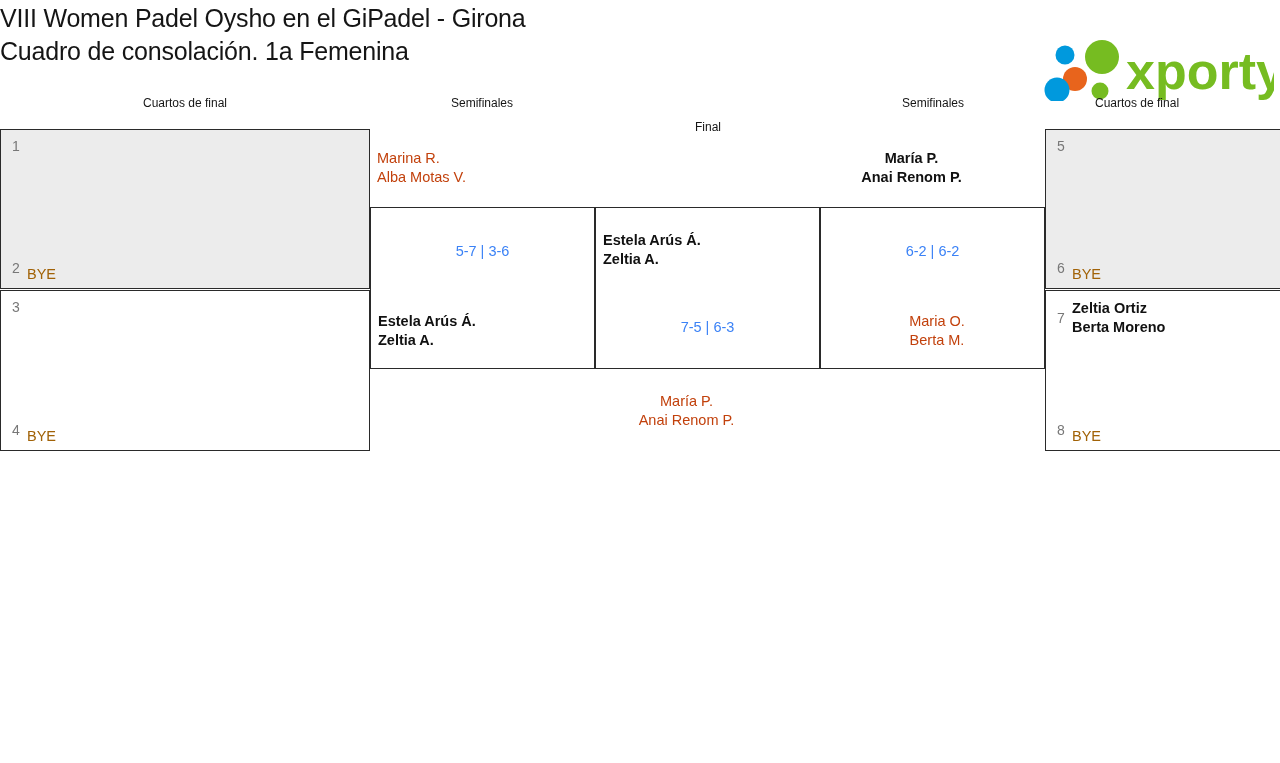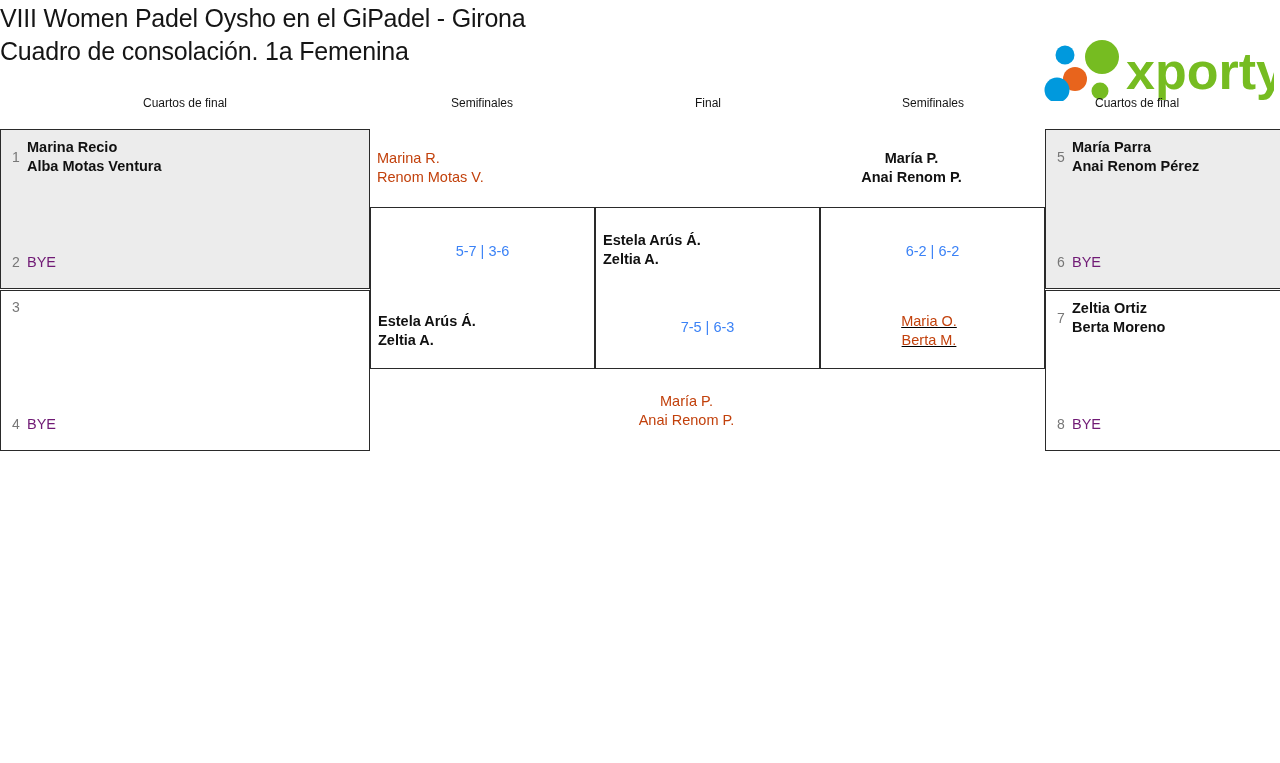--- a/index.html
+++ b/index.html
@@ -35,21 +35,21 @@
   
   .slot { position: absolute; display: flex; align-items: center; }
   .seed {
     font-size: 14px; color: #777777; width: 22px;
     text-align: center; flex: 0 0 22px;
   }
   .names { display: flex; flex-direction: column; }
   .nm { font-size: 14.5px; line-height: 19px; white-space: nowrap; }
   .nm.win { color: #111111; font-weight: bold; }
   .nm.lose { color: #c2410c; font-weight: normal; }
-  .bye { font-size: 14.5px; color: #701a75; }
+  .bye { font-size: 14.5px; color: #a16207; margin-top: 12px; }
 
   
   .pair { position: absolute; }
   .pair.right { text-align: center; }
   .pair.left { text-align: left; }
 
   
   .score {
     position: absolute; font-size: 14.5px; color: #3b82f6;
     text-align: center; white-space: nowrap;
@@ -71,51 +71,47 @@
       <circle cx="58" cy="18" r="17" fill="#76bc21"></circle>
       <circle cx="31" cy="40" r="12" fill="#e8641c"></circle>
       <circle cx="13" cy="51" r="12.5" fill="#0099dd"></circle>
       <circle cx="56" cy="52" r="8.5" fill="#76bc21"></circle>
       <text x="82" y="50" font-family="Liberation Sans, sans-serif" font-size="52" font-weight="bold" fill="#76bc21">xporty</text>
     </svg>
   </div>
 
   <div class="col-head" style="left:60px;  width:250px;">Cuartos de final</div>
   <div class="col-head" style="left:357px; width:250px;">Semifinales</div>
-  <div class="col-head" style="left:583px; width:250px;">Final</div>
+  <div class="col-head" style="left:583px; width:250px;margin-top:24px;">Final</div>
   <div class="col-head" style="left:808px; width:250px;">Semifinales</div>
   <div class="col-head" style="left:1095px;width:250px; text-align:left;">Cuartos de final</div>
 
   <div class="box shaded" style="left:0px; top:129px; width:370px; height:160px;">
     <div class="slot" style="left:4px; top:8px;">
       <span class="seed">1</span>
-      <span class="names">
-        <span class="nm win">Marina Recio</span>
-        <span class="nm win">Alba Motas Ventura</span>
-      </span>
     </div>
     <div class="slot" style="left:4px; top:124px;">
       <span class="seed">2</span>
       <span class="bye">BYE</span>
     </div>
   </div>
 
   <div class="box" style="left:0px; top:290px; width:370px; height:161px;">
     <div class="slot" style="left:4px; top:8px;">
       <span class="seed">3</span>
     </div>
     <div class="slot" style="left:4px; top:125px;">
       <span class="seed">4</span>
       <span class="bye">BYE</span>
     </div>
   </div>
 
   <div class="pair left" style="left:377px; top:149px;">
     <div class="nm lose">Marina R.</div>
-    <div class="nm lose">Renom Motas V.</div>
+    <div class="nm lose">Alba Motas V.</div>
   </div>
 
   <div class="box" style="left:370px; top:207px; width:225px; height:162px;">
     <div class="score" style="left:0; top:35px; width:223px;">5-7 | 3-6</div>
     <div class="pair left" style="left:7px; top:104px;">
       <div class="nm win">Estela Arús Á.</div>
       <div class="nm win">Zeltia A.</div>
     </div>
   </div>
 
@@ -132,33 +128,29 @@
     <div class="nm lose">Anai Renom P.</div>
   </div>
 
   <div class="pair right" style="left:785px; top:149px; width:253px;">
     <div class="nm win">María P.</div>
     <div class="nm win">Anai Renom P.</div>
   </div>
 
   <div class="box" style="left:820px; top:207px; width:225px; height:162px;">
     <div class="score" style="left:0; top:35px; width:223px;">6-2 | 6-2</div>
-    <div class="pair right" style="left:0px; top:104px; width:216px;text-decoration:underline;">
+    <div class="pair right" style="left:8px; top:104px; width:216px;">
       <div class="nm lose">Maria O.</div>
       <div class="nm lose">Berta M.</div>
     </div>
   </div>
 
   <div class="box shaded" style="left:1045px; top:129px; width:370px; height:160px;">
     <div class="slot" style="left:4px; top:8px;">
       <span class="seed">5</span>
-      <span class="names">
-        <span class="nm win">María Parra</span>
-        <span class="nm win">Anai Renom Pérez</span>
-      </span>
     </div>
     <div class="slot" style="left:4px; top:124px;">
       <span class="seed">6</span>
       <span class="bye">BYE</span>
     </div>
   </div>
 
   <div class="box" style="left:1045px; top:290px; width:370px; height:161px;">
     <div class="slot" style="left:4px; top:8px;">
       <span class="seed">7</span>

